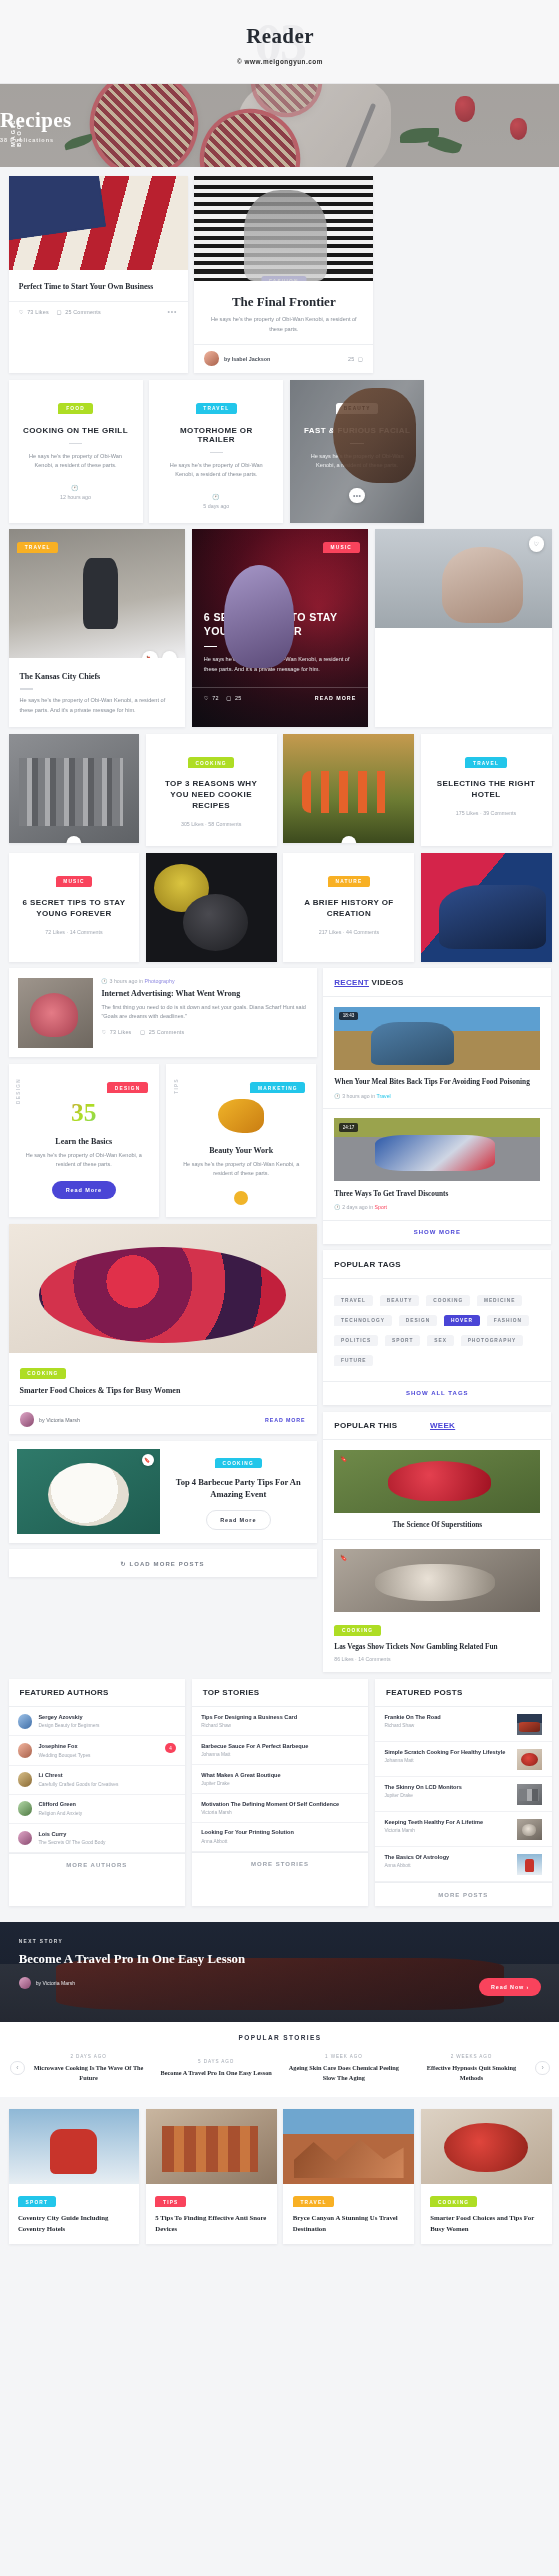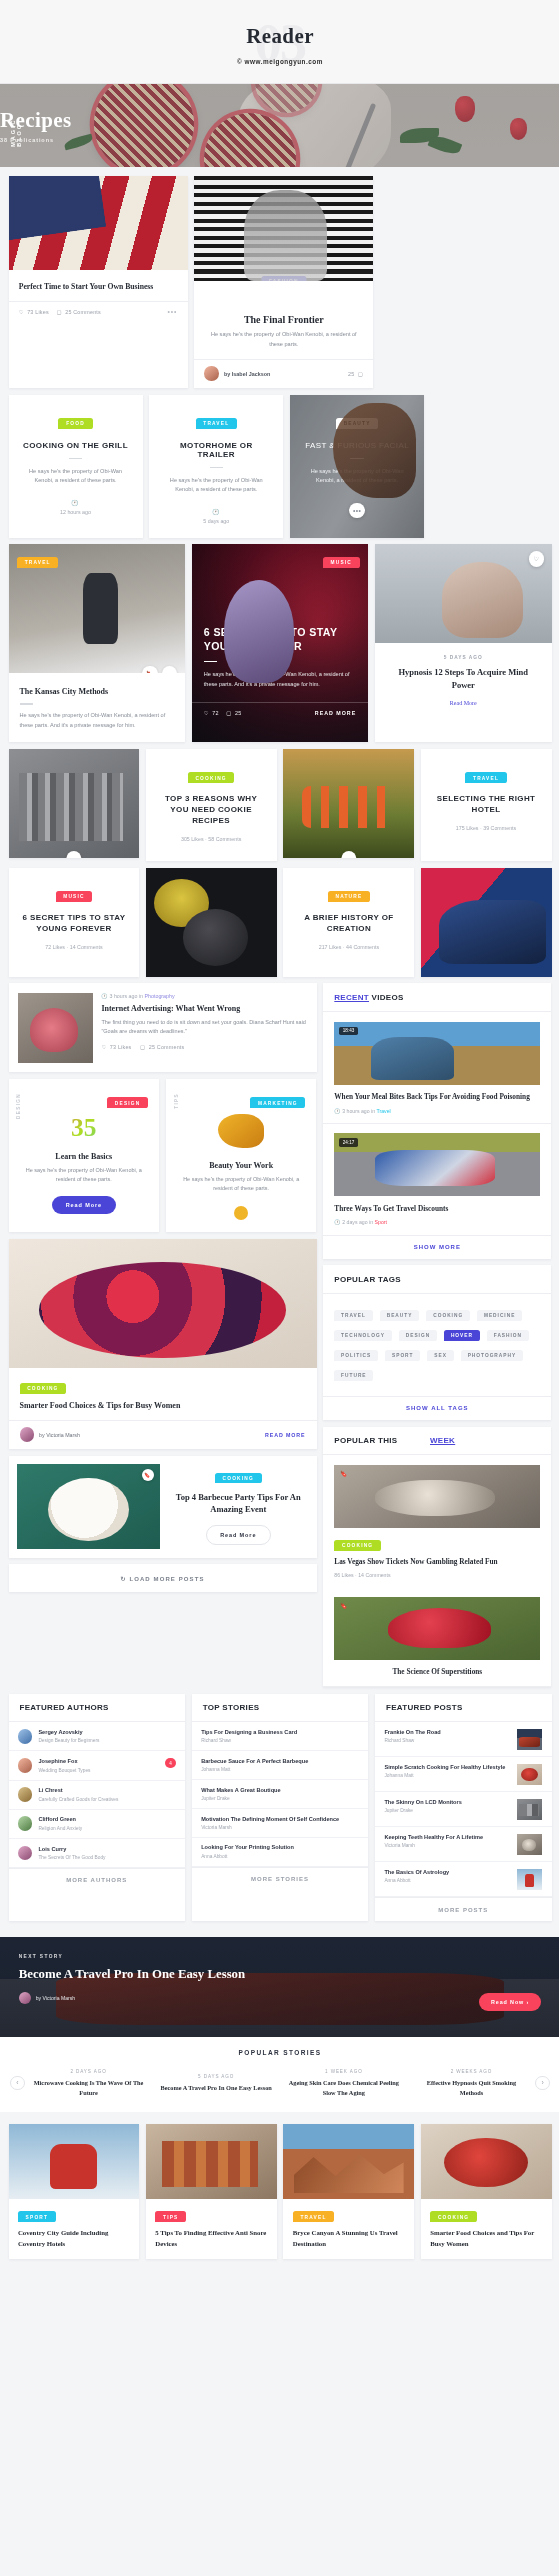--- a/index.html
+++ b/index.html
@@ -238,21 +238,21 @@
     </div>
 
 
     <div class="card" style="width:179px;">
       <div class="ph p-stripes" style="height:105px;">
         <div style="position:absolute;left:50%;bottom:-6px;transform:translateX(-50%);">
           <span class="badge b-fashion">FASHION</span>
         </div>
       </div>
       <div class="cardpad" style="padding:13.6px 12px 9.4px;text-align:center;">
-        <div class="ttl-serif" style="font-size:10px;margin-top:20px;">The Final Frontier</div>
+        <div class="ttl-serif" style="font-size:13px;">The Final Frontier</div>
         <div style="font-size:5.6px;color:#868d97;line-height:1.7;margin-top:5.1px;">He says he's the property of Obi-Wan Kenobi, a resident of these parts.</div>
       </div>
       <div class="divline"></div>
       <div style="padding:6.8px 10.2px;display:flex;align-items:center;gap:5.1px;">
         <div class="avat g1"></div>
         <div style="font-size:5.4px;color:#4f555f;font-weight:700;">by Isabel Jackson</div>
         <div class="meta" style="margin-left:auto;">
             <span>25</span>
             <span>▢</span>
           </div>
@@ -277,21 +277,21 @@
       <div style="width:13.6px;height:1.7px;background:#d7dadf;margin:7.7px auto;"></div>
       <div style="font-size:5.6px;color:#868d97;line-height:1.7;">He says he's the property of Obi-Wan Kenobi, a resident of these parts.</div>
       <div style="margin-top:13.6px;font-size:6px;color:#c1c5cc;">🕐</div>
       <div style="font-size:5.3px;color:#a2a8b2;margin-top:2.6px;">5 days ago</div>
     </div>
 
     <div class="card ph p-dryer" style="width:134px;padding:18.7px 12px 13.6px;text-align:center;">
       <div class="shade-soft"></div>
       <div style="position:relative;">
         <span class="badge b-beauty">BEAUTY</span>
-        <div class="cond" style="font-size:8px;font-weight:400;letter-spacing:0.4px;margin-top:12px;color:#fff;">FAST &amp; FURIOUS FACIAL</div>
+        <div class="cond" style="font-size:8px;font-weight:700;letter-spacing:0.4px;margin-top:12px;color:#fff;">FAST &amp; FURIOUS FACIAL</div>
         <div style="width:13.6px;height:1.7px;background:#fff;margin:7.7px auto;"></div>
         <div style="font-size:5.6px;color:#f0f1f3;line-height:1.7;">He says he's the property of Obi-Wan Kenobi, a resident of these parts.</div>
         <div style="margin-top:17px;display:flex;justify-content:center;">
             <div class="dots">•••</div>
           </div>
       </div>
     </div>
 
   </div>
 
@@ -303,21 +303,21 @@
           <span class="badge b-trv-y">TRAVEL</span>
         </div>
         <div style="position:absolute;right:7.7px;bottom:-7.7px;display:flex;gap:4.3px;">
           <div class="circ">
               <span style="font-size:6px;color:#8a909b;">🔖</span>
             </div>
           <div class="dots">•••</div>
         </div>
       </div>
       <div class="cardpad" style="padding:13.6px 11px 12px;">
-        <div class="ttl-serif" style="font-size:8px;">The Kansas City Methods</div>
+        <div class="ttl-serif" style="font-size:8px;">The Kansas City Chiefs</div>
         <div style="width:13.6px;height:1.7px;background:#d7dadf;margin:6.8px 0;"></div>
         <div style="font-size:5.6px;color:#868d97;line-height:1.7;">He says he's the property of Obi-Wan Kenobi, a resident of these parts. And it's a private message for him.</div>
       </div>
     </div>
 
     <div class="card ph p-music" style="width:179px;">
       <div class="shade"></div>
       <div style="position:absolute;top:7.7px;right:8.5px;">
         <span class="badge b-music">MUSIC</span>
       </div>
@@ -339,25 +339,20 @@
       </div>
     </div>
 
     <div class="card" style="width:179px;">
       <div class="ph p-cat" style="height:99px;">
         <div style="position:absolute;top:6.8px;right:7.7px;">
             <div class="circ">
               <span style="font-size:6px;color:#7b818c;">♡</span>
             </div>
           </div>
-      </div>
-      <div class="cardpad" style="padding:12px 12px 13.6px;text-align:center;">
-        <div style="font-size:4.8px;letter-spacing:1px;color:#a2a8b2;font-weight:700;">5 DAYS AGO</div>
-        <div class="ttl-serif" style="font-size:8.5px;line-height:1.5;margin-top:6px;">Hypnosis 12 Steps To Acquire Mind Power</div>
-        <div style="margin-top:8.5px;font-size:6px;color:#4a45d6;font-family:'Liberation Serif',serif;">Read More</div>
       </div>
     </div>
   </div>
 
   <div class="row">
     <div class="card ph p-city" style="width:134px;height:109px;">
       <div style="position:absolute;left:50%;bottom:-7.7px;transform:translateX(-50%);">
           <div class="dots">•••</div>
         </div>
     </div>
@@ -531,33 +526,33 @@
           <span class="tag">PHOTOGRAPHY</span>
           <span class="tag">FUTURE</span>
         </div>
         <div class="showmore">SHOW ALL TAGS</div>
       </div>
 
       <div class="card">
         <div class="sec-head">
             <div class="sec-title"><span>POPULAR THIS</span> <u style="color:#4a45d6;margin-left:30px;">WEEK</u></div>
           </div>
+        <div style="padding:9.4px 11px;border-bottom:0.9px solid #eceef1;">
+          <div class="ph p-helmet" style="height:63px;">
+            <div style="position:absolute;top:5.1px;left:6px;color:#fff;font-size:6px;">🔖</div>
+          </div>
+          <div class="ttl-serif" style="font-size:7.3px;margin-top:7.7px;text-align:center;">The Science Of Superstitions</div>
+        </div>
         <div style="padding:9.4px 11px;">
           <div class="ph p-smoke" style="height:63px;">
             <div style="position:absolute;top:5.1px;left:6px;color:#fff;font-size:6px;">🔖</div>
           </div>
           <div style="margin-top:7.7px;"><span class="badge b-cooking">COOKING</span></div>
           <div class="ttl-serif" style="font-size:7.3px;margin-top:6px;line-height:1.45;">Las Vegas Show Tickets Now Gambling Related Fun</div>
           <div style="font-size:5.2px;color:#a2a8b2;margin-top:4.3px;">86 Likes  ·  14 Comments</div>
-        </div>
-        <div style="padding:9.4px 11px;border-bottom:0.9px solid #eceef1;">
-          <div class="ph p-helmet" style="height:63px;">
-            <div style="position:absolute;top:5.1px;left:6px;color:#fff;font-size:6px;">🔖</div>
-          </div>
-          <div class="ttl-serif" style="font-size:7.3px;margin-top:7.7px;text-align:center;">The Science Of Superstitions</div>
         </div>
       </div>
     </div>
   </div>
 
   <div class="row" style="margin-top:6.8px;">
 
     <div class="card" style="width:180px;">
       <div class="sec-head">
           <div class="sec-title">FEATURED AUTHORS</div>

